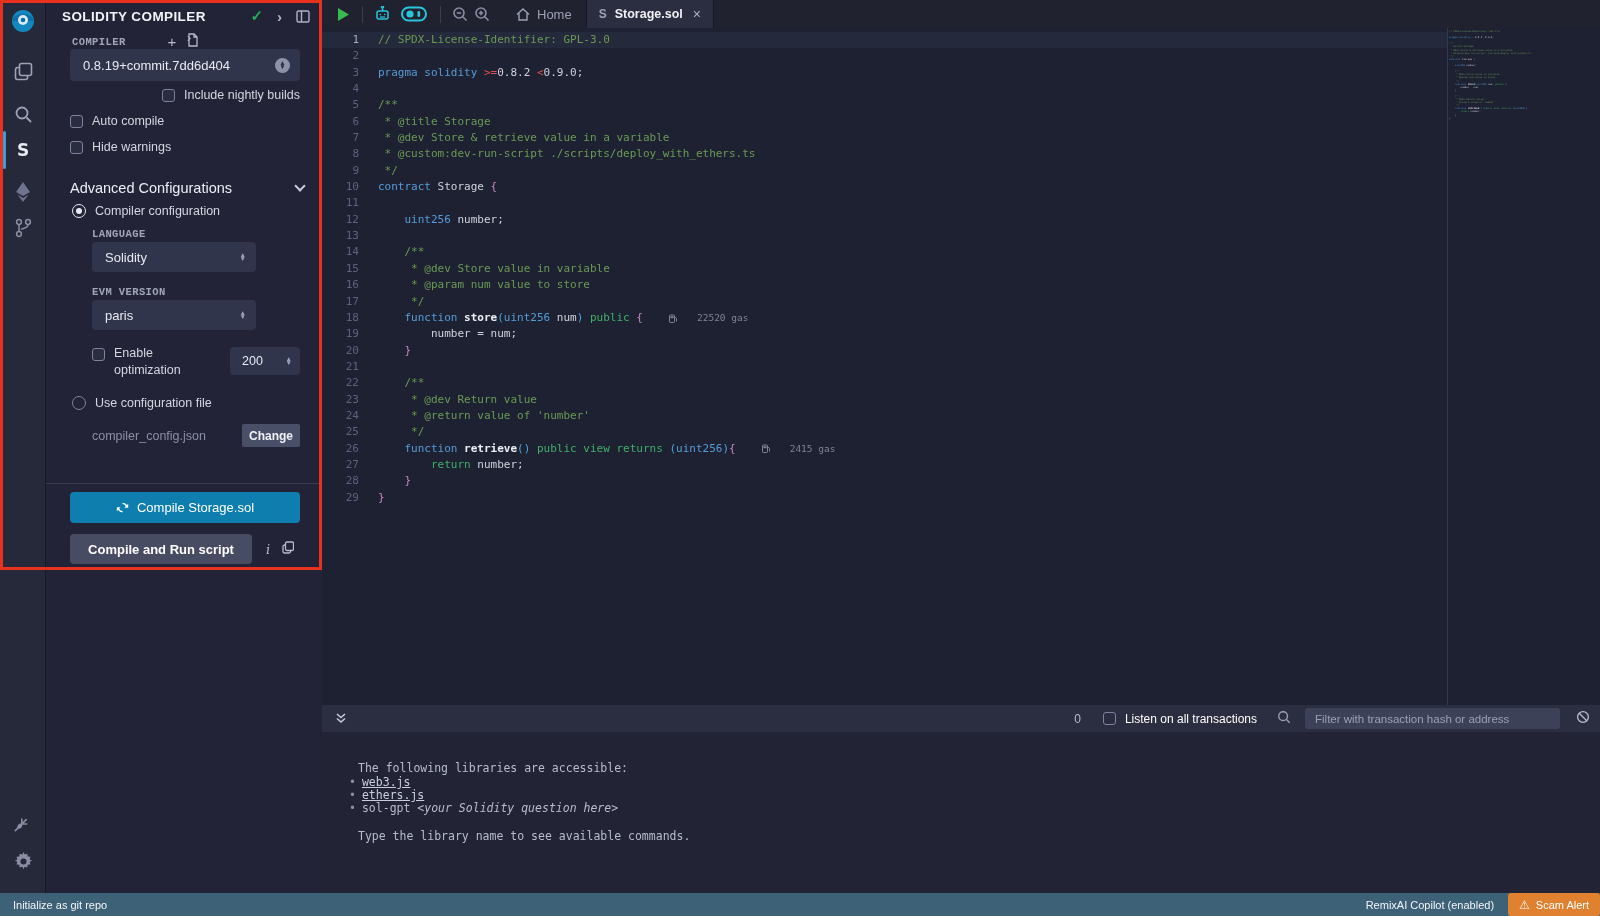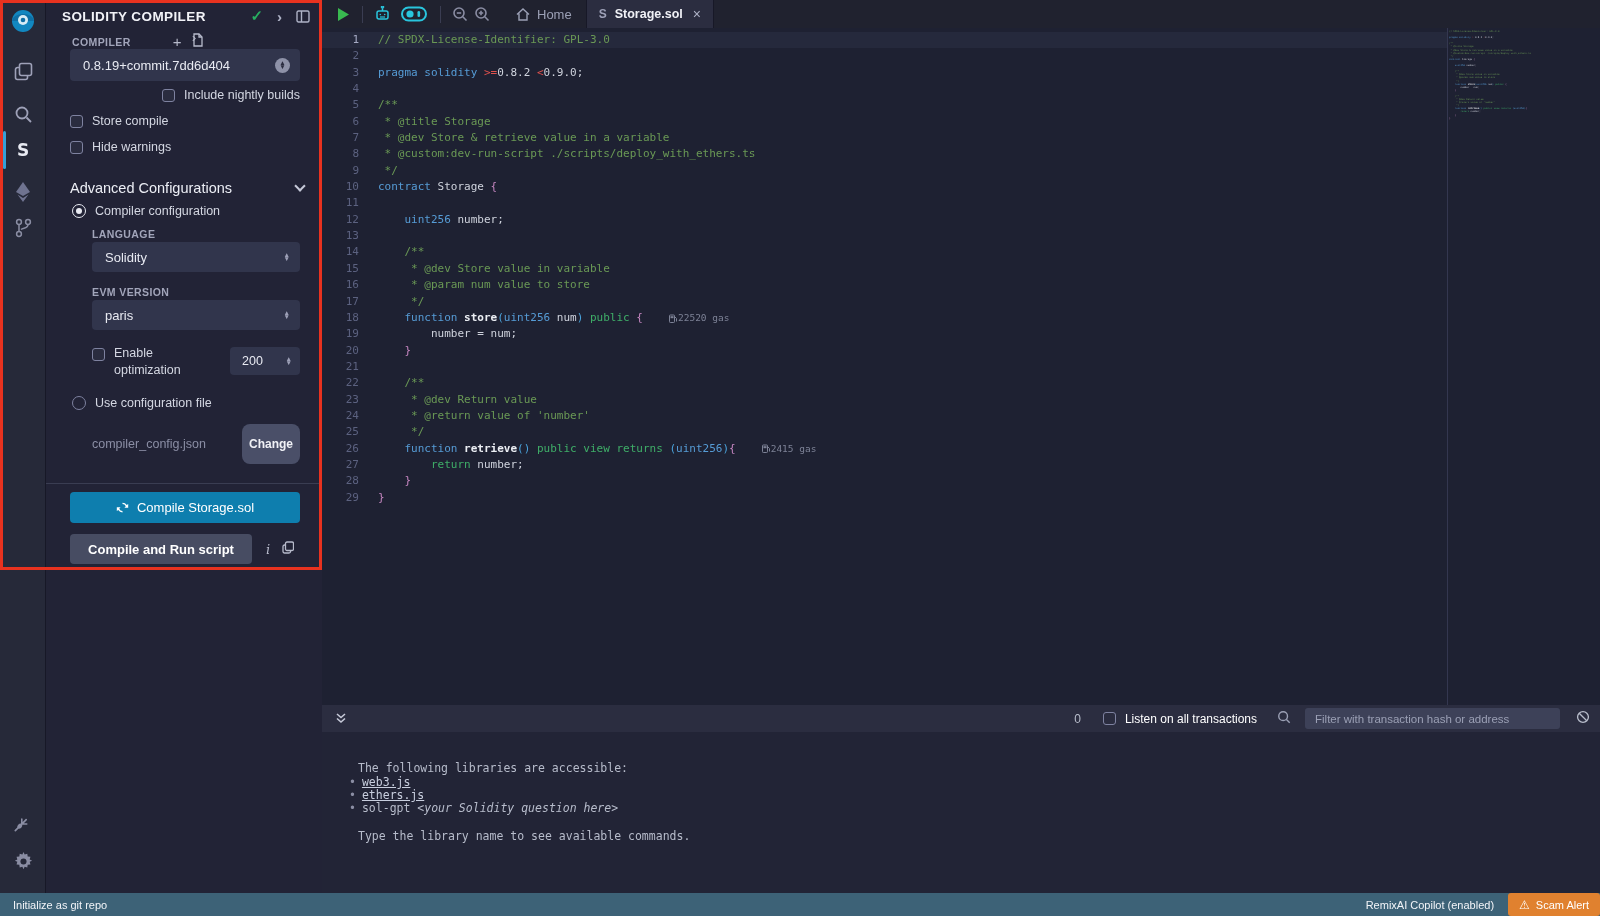--- a/index.html
+++ b/index.html
@@ -15,21 +15,21 @@
   .s-glyph { font-weight:bold; font-size:17px; color:#e8eaf2; font-family:"DejaVu Sans", sans-serif; }
 
   
   #panel { position:absolute; left:46px; top:0; width:276px; height:893px; background:#222336; z-index:1; }
   .panel-header { position:absolute; top:5px; left:16px; right:12px; height:22px; display:flex; align-items:center; }
   .panel-title { font-size:13.5px; font-weight:bold; color:#f2f3f8; letter-spacing:.4px; flex:1; }
   .ph-ico { margin-left:14px; display:flex; align-items:center; color:#9ea1b8; }
   .check-green { color:#27ae60; font-size:15px; font-weight:bold; }
   .chev-right { color:#aeb2c6; font-size:15px; font-weight:bold; }
 
-  .lbl-small { font-size:10.5px; font-weight:bold; color:#a2a5ba; letter-spacing:.4px; }
+  .lbl-small { font-size:10.5px; font-weight:bold; color:#a2a5ba; letter-spacing:.4px;font-family:Liberation Mono, monospace; }
   #compiler-row { position:absolute; top:33px; left:26px; right:20px; display:flex; align-items:center; color:#9ea1b8; }
   #compiler-row .plus { margin-left:42px; font-size:15px; line-height:10px; color:#b7bacb; }
   #compiler-row .fileico { margin-left:10px; }
 
   .select { background:#31354c; border-radius:4px; color:#e8eaf2; font-size:13px; display:flex; align-items:center; padding:0 10px 0 13px; cursor:pointer; }
   #version-select { position:absolute; top:49px; left:24px; width:230px; height:32px; }
   #version-select .txt { flex:1; }
   .stepper-circle { width:15px; height:15px; border-radius:50%; background:#8e92a8; display:flex; align-items:center; justify-content:center; }
   .updown { display:flex; flex-direction:column; align-items:center; line-height:4.5px; font-size:6.5px; color:#9ea1b8; letter-spacing:0; }
   .updown.dark { color:#2a2c3f; }
@@ -37,29 +37,29 @@
   .chkrow { position:absolute; display:flex; align-items:center; font-size:12.5px; color:#d4d7e2; }
   .checkbox { width:13px; height:13px; border:1px solid #7e82a0; border-radius:3px; background:#2a2c3f; margin-right:9px; flex:none; }
   .radio { width:14px; height:14px; border:1px solid #7e82a0; border-radius:50%; background:transparent; margin-right:9px; flex:none; position:relative; }
   .radio.sel { border-color:#e8eaf2; }
   .radio.sel::after { content:""; position:absolute; left:3px; top:3px; width:6px; height:6px; border-radius:50%; background:#e8eaf2; }
 
   #adv-title { position:absolute; top:180px; left:24px; right:18px; display:flex; align-items:center; }
   #adv-title .t { font-size:14.5px; color:#eceef5; flex:1; }
   .chev-down { width:8px; height:8px; border-right:2px solid #c6c9d8; border-bottom:2px solid #c6c9d8; transform:rotate(45deg); margin-top:-4px; }
 
-  #lang-select, #evm-select { position:absolute; left:46px; width:208px; height:30px; }
+  #lang-select, #evm-select { position:absolute; left:46px; width:164px; height:30px; }
   #lang-select { top:242px; } #evm-select { top:300px; }
 
   #runs-input { position:absolute; left:184px; top:347px; width:70px; height:28px; background:#31354c; border-radius:4px; display:flex; align-items:center; padding:0 8px 0 12px; font-size:12.5px; color:#e8eaf2; }
   #runs-input .txt { flex:1; }
 
   #config-row { position:absolute; top:424px; left:46px; right:22px; display:flex; align-items:center; }
   #config-name { font-size:12.5px; color:#8b8ea5; flex:1; }
-  #change-btn { width:58px; height:40px; background:#4a4f68; border-radius:8px; color:#f0f1f6; font-size:12px; font-weight:bold; display:flex; align-items:center; justify-content:center; cursor:pointer; }
+  #change-btn { width:58px; height:23px; background:#4a4f68; border-radius:2px; color:#f0f1f6; font-size:12px; font-weight:bold; display:flex; align-items:center; justify-content:center; cursor:pointer; }
 
   #panel-divider { position:absolute; top:483px; left:0; right:0; height:1px; background:#3a3d52; }
 
   #compile-btn { position:absolute; top:492px; left:24px; width:230px; height:31px; background:#0e7eae; border-radius:4px; color:#fff; font-size:13px; display:flex; align-items:center; justify-content:center; gap:8px; cursor:pointer; }
   #compile-run-row { position:absolute; top:534px; left:24px; right:20px; display:flex; align-items:center; }
   #compile-run-btn { width:182px; height:30px; background:#474c62; border-radius:4px; color:#fff; font-size:13px; font-weight:bold; display:flex; align-items:center; justify-content:center; cursor:pointer; }
   #info-i { margin-left:14px; font-family:"DejaVu Serif", serif; font-style:italic; font-size:13px; color:#b7bacb; }
   #copy-ico { margin-left:12px; color:#b7bacb; }
 
   
@@ -83,21 +83,21 @@
 
   
   #code-lines { position:absolute; left:0; top:32px; right:152px; font-family:"DejaVu Sans Mono", monospace; font-size:11px; }
   .code-row { display:flex; height:16.35px; line-height:16.35px; white-space:pre; }
   .code-row.active { background:rgba(130,140,180,0.08); }
   .code-row.active .ln { color:#a6abc4; }
   .ln { width:56px; text-align:right; padding-right:19px; color:#5c6280; flex:none; user-select:none; }
   .code { flex:none; }
   .tok-c{color:#6a9955} .tok-k{color:#569cd6} .tok-o{color:#e0524e} .tok-p{color:#cfd3dd}
   .tok-f{color:#eceff4;font-weight:bold} .tok-v{color:#3fae68} .tok-b{color:#c586c0} .tok-n{color:#4aa3dc}
-  .gas { margin-left:26px; font-size:9.5px; color:#7d8296; display:inline-flex; align-items:center; gap:1px; font-family:"DejaVu Sans Mono", monospace; }
+  .gas { margin-left:26px; font-size:9.5px; color:#7d8296; display:inline-flex; align-items:center; gap:20px; font-family:"DejaVu Sans Mono", monospace; }
 
   
   #minimap-border { position:absolute; right:152px; top:28px; bottom:0; width:1px; background:#343750; }
   #minimap { position:absolute; right:55px; top:30px; width:96px; font-family:"DejaVu Sans Mono", monospace; font-size:2.4px; opacity:.9; }
   .mini-row { height:3.1px; line-height:3.1px; white-space:pre; overflow:hidden; }
 
   
   #terminal { position:absolute; left:322px; top:705px; right:0; height:188px; background:#222436; }
   #term-bar { position:absolute; left:0; top:0; right:0; height:27px; background:#2b2d40; display:flex; align-items:center; padding:0 10px; }
   #term-collapse { color:#c6c9d8; margin-left:3px; }
@@ -219,21 +219,21 @@
           </span>
       </span>
     </div>
 
     <div class="chkrow" style="top:88px; right:22px;">
       <span class="checkbox"></span>
       <span>Include nightly builds</span>
     </div>
     <div class="chkrow" style="top:114px; left:24px;">
       <span class="checkbox"></span>
-      <span>Store compile</span>
+      <span>Auto compile</span>
     </div>
     <div class="chkrow" style="top:140px; left:24px;">
       <span class="checkbox"></span>
       <span>Hide warnings</span>
     </div>
 
     <div id="adv-title">
       <span class="t">Advanced Configurations</span>
       <span class="chev-down"></span>
     </div>

